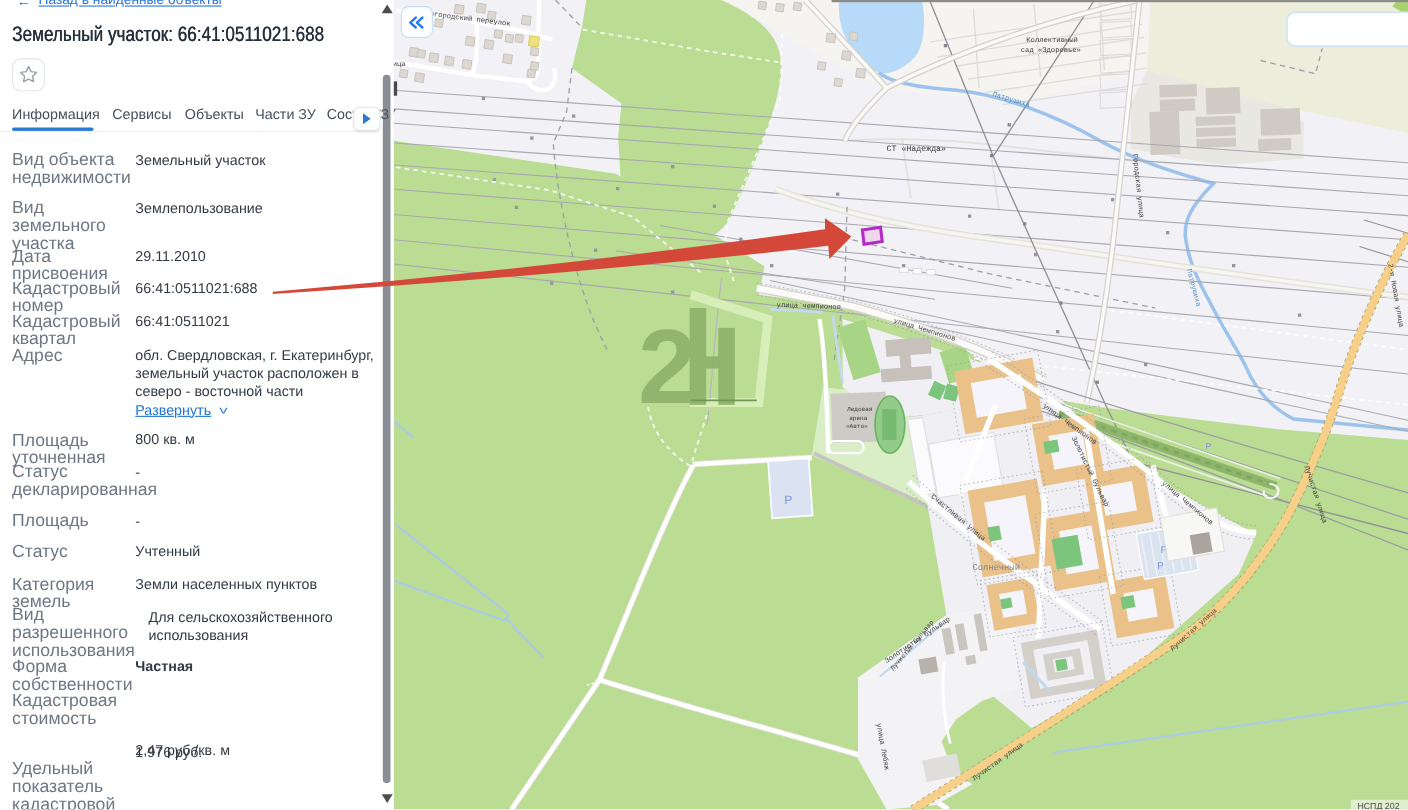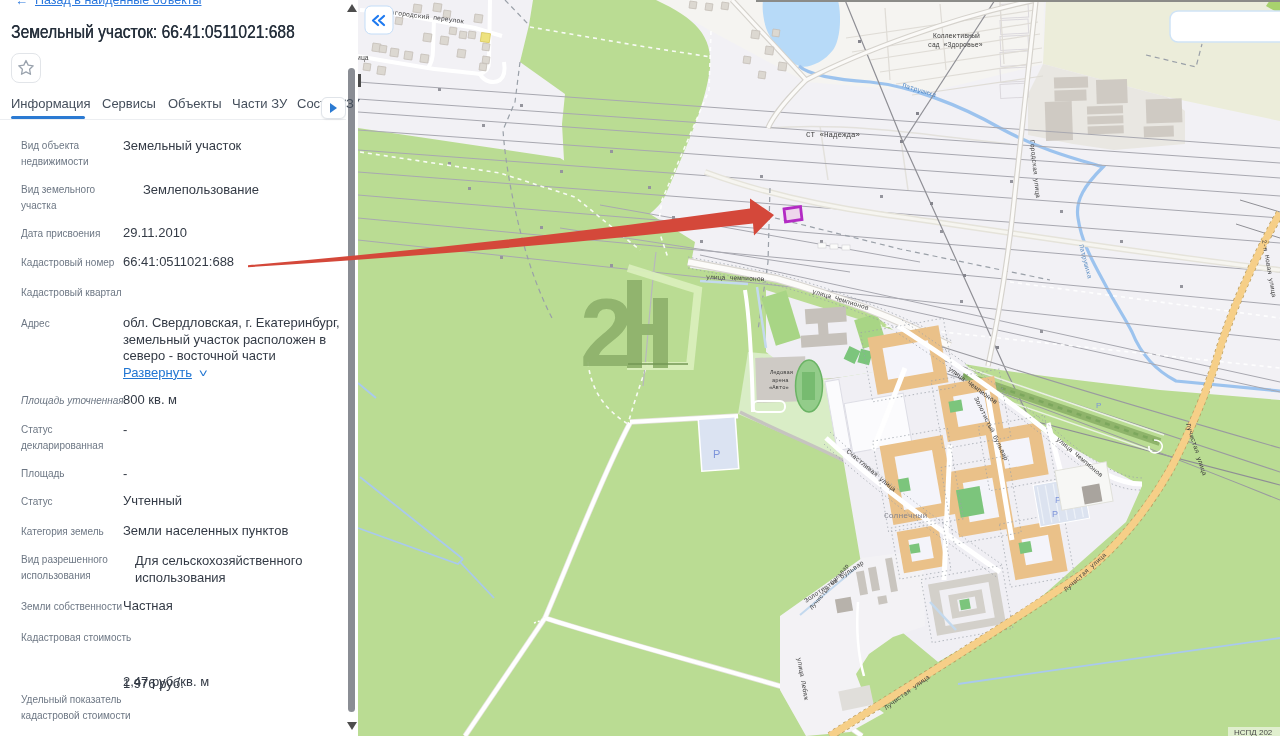--- a/index.html
+++ b/index.html
@@ -11,21 +11,21 @@
 .back{position:absolute;left:35px;top:-7px;color:#2a77dd;font-size:12.5px;white-space:nowrap;text-decoration:underline;}
 .backarr{position:absolute;left:15px;top:-7px;color:#2a77dd;font-size:13px;}
 .title{position:absolute;left:11px;top:21px;color:#26303c;font-size:19px;font-weight:400;white-space:nowrap;transform:scaleX(0.82);transform-origin:0 0;text-shadow:0.4px 0 0 #26303c;}
 .star{position:absolute;left:11px;top:53px;width:28px;height:28px;border:1px solid #e2e5e9;border-radius:8px;}
 .tabs{position:absolute;left:0;top:96px;width:374px;height:24px;font-size:13px;color:#454f5c;}
 .tabs span{position:absolute;top:0;white-space:nowrap;}
 .tabline{position:absolute;left:11px;top:116px;width:74px;height:3px;background:#2b7ad2;border-radius:2px;}
 .tabdiv{position:absolute;left:0;top:119px;width:346px;height:1px;background:#eceef1;}
 .nextbtn{position:absolute;left:321px;top:97px;width:23px;height:20px;background:#fff;border:1px solid #e0e4e9;border-radius:6px;box-shadow:0 1px 2px rgba(0,0,0,.06);z-index:2;}
 .nextbtn:after{content:"";position:absolute;left:8px;top:5px;width:0;height:0;border-top:5px solid transparent;border-bottom:5px solid transparent;border-left:7px solid #2b7ad2;}
-.lb{position:absolute;left:21px;width:112px;font-size:10px;line-height:16px;color:#6d7784;}
+.lb{position:absolute;left:11px;width:112px;font-size:16px;line-height:16px;color:#6d7784;}
 .vl{position:absolute;left:123px;width:230px;font-size:13px;line-height:16.5px;color:#333a45;}
 .lnk{color:#2176d2;text-decoration:underline;font-size:13px;}
 .chev{display:inline-block;margin-left:8px;color:#2176d2;font-size:11px;transform:scaleX(1.4);}
 </style></head>
 <body>
 <div id="stage">
 <svg id="map" width="1280" height="736" viewBox="0 0 1280 736" style="position:absolute;left:0;top:0;">
 <rect x="0" y="0" width="1280" height="736" fill="#f2f1f5"></rect>
 <polygon points="358,0 1044,0 1043,64 930,92 806,82 711,31 656,0" fill="#f5f4f1"></polygon>
 <polygon points="358,128 560,158 695,242 690,268 780,280 830,292 868,310 908,342 940,360 1000,370 1060,378 1160,390 1280,400 1280,736 358,736" fill="#badc93"></polygon>
@@ -441,42 +441,43 @@
   <span style="left:168px;">Объекты</span>
   <span style="left:232px;">Части ЗУ</span>
   <span style="left:297px;">Состав ЗУ</span>
  </div>
  <div class="nextbtn"></div>
  <div class="tabline"></div>
  <div class="tabdiv"></div>
  <div class="lb" style="top:138px;">Вид объекта недвижимости</div>
  <div class="vl" style="top:138px;">Земельный участок</div>
  <div class="lb" style="top:182px;">Вид земельного участка</div>
- <div class="vl" style="top:182px;margin-left:20px;">Землепользование</div>
+ <div class="vl" style="top:182px;">Землепользование</div>
  <div class="lb" style="top:226px;">Дата присвоения</div>
  <div class="vl" style="top:225px;">29.11.2010</div>
  <div class="lb" style="top:255px;">Кадастровый номер</div>
  <div class="vl" style="top:254px;">66:41:0511021:688</div>
  <div class="lb" style="top:285px;">Кадастровый квартал</div>
+ <div class="vl" style="top:284px;">66:41:0511021</div>
  <div class="lb" style="top:316px;">Адрес</div>
  <div class="vl" style="top:315px;">обл. Свердловская, г. Екатеринбург,<br>земельный участок расположен в<br>северо - восточной части<br><span class="lnk">Развернуть</span><span class="chev">˅</span></div>
- <div class="lb" style="top:393px;font-style:italic;">Площадь уточненная</div>
+ <div class="lb" style="top:393px;">Площадь уточненная</div>
  <div class="vl" style="top:392px;">800 кв. м</div>
  <div class="lb" style="top:422px;">Статус декларированная</div>
  <div class="vl" style="top:422px;">-</div>
  <div class="lb" style="top:466px;">Площадь</div>
  <div class="vl" style="top:466px;">-</div>
  <div class="lb" style="top:494px;">Статус</div>
  <div class="vl" style="top:493px;">Учтенный</div>
  <div class="lb" style="top:524px;">Категория земель</div>
  <div class="vl" style="top:523px;">Земли населенных пунктов</div>
  <div class="lb" style="top:552px;">Вид разрешенного использования</div>
  <div class="vl" style="top:553px;margin-left:12px;">Для сельскохозяйственного<br>использования</div>
- <div class="lb" style="top:599px;">Земли собственности</div>
- <div class="vl" style="top:598px;">Частная</div>
+ <div class="lb" style="top:599px;">Форма собственности</div>
+ <div class="vl" style="top:598px;font-weight:bold;">Частная</div>
  <div class="lb" style="top:630px;">Кадастровая стоимость</div>
  <div class="vl" style="top:628px;margin-top:48px;">1 976 руб.</div>
  <div class="lb" style="top:676px;margin-top:16px;">Удельный показатель кадастровой стоимости</div>
  <div class="vl" style="top:674px;">2,47 руб./кв. м</div>
 </div>
 <div id="sbar">
       <div class="up"></div>
       <div class="thumb"></div>
       <div class="dn"></div>
     </div>

